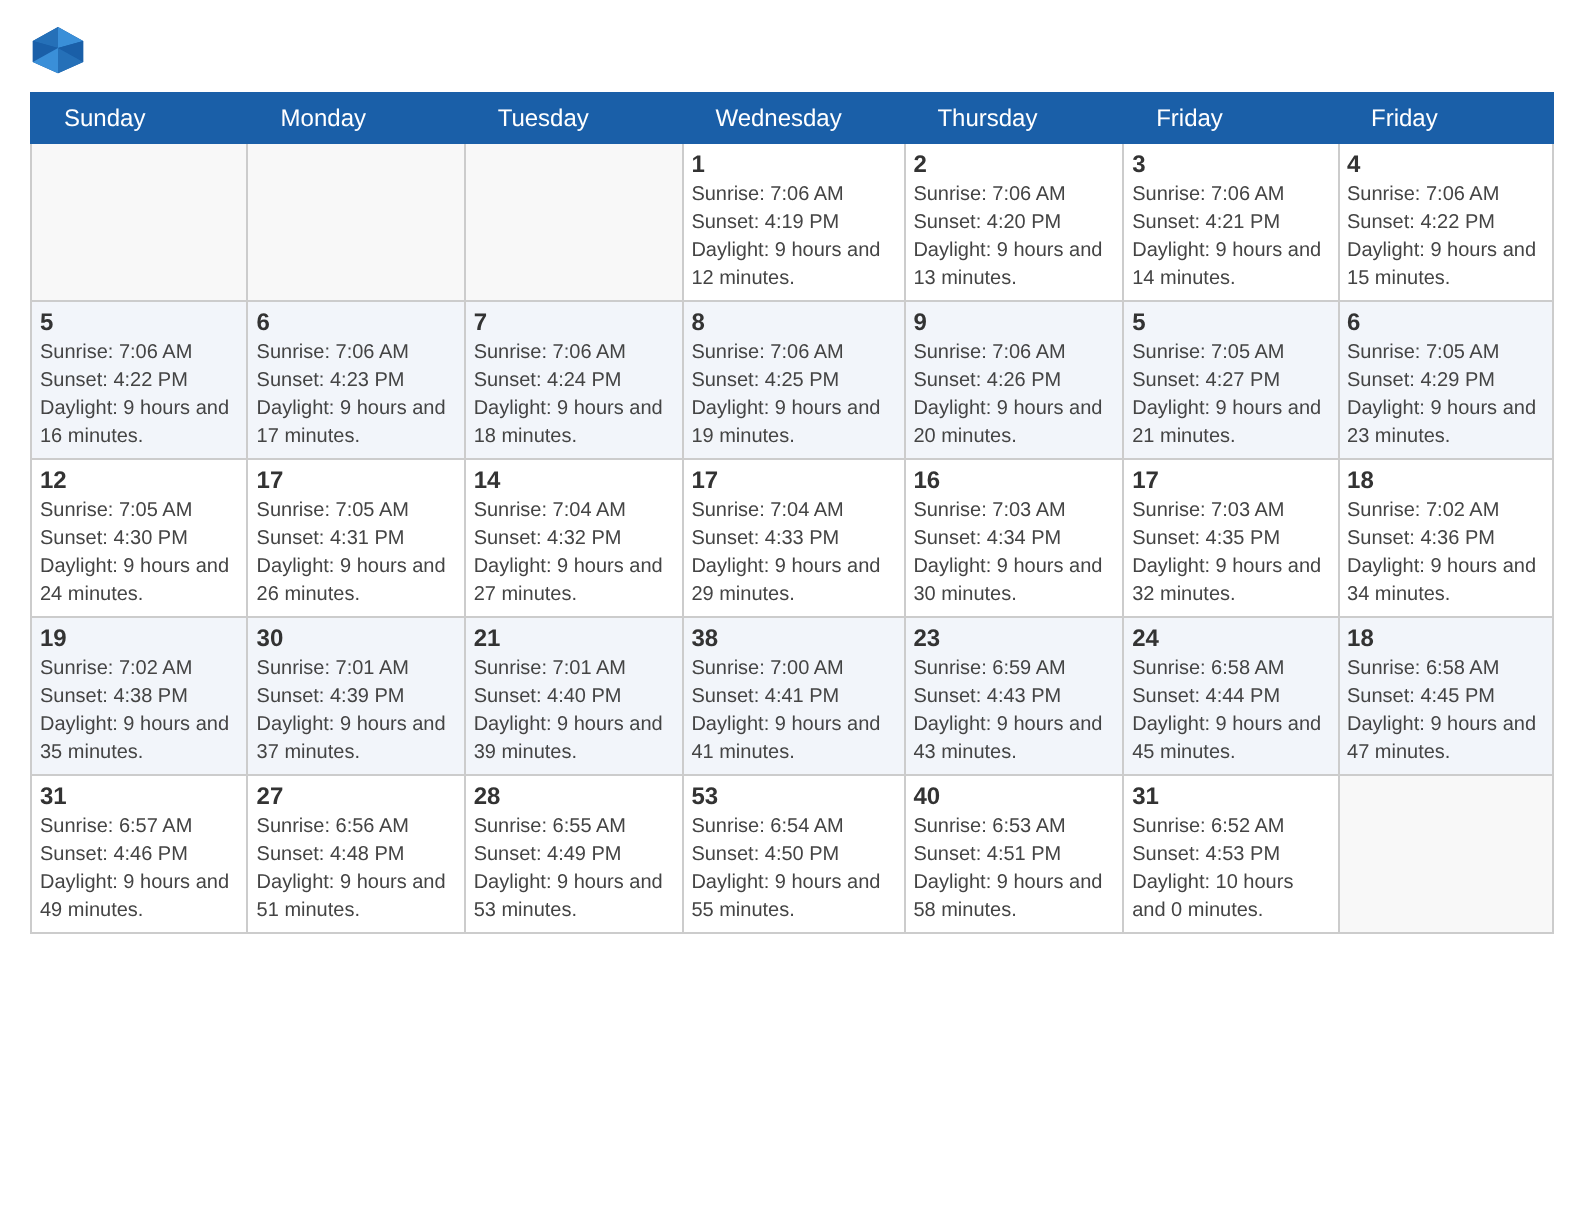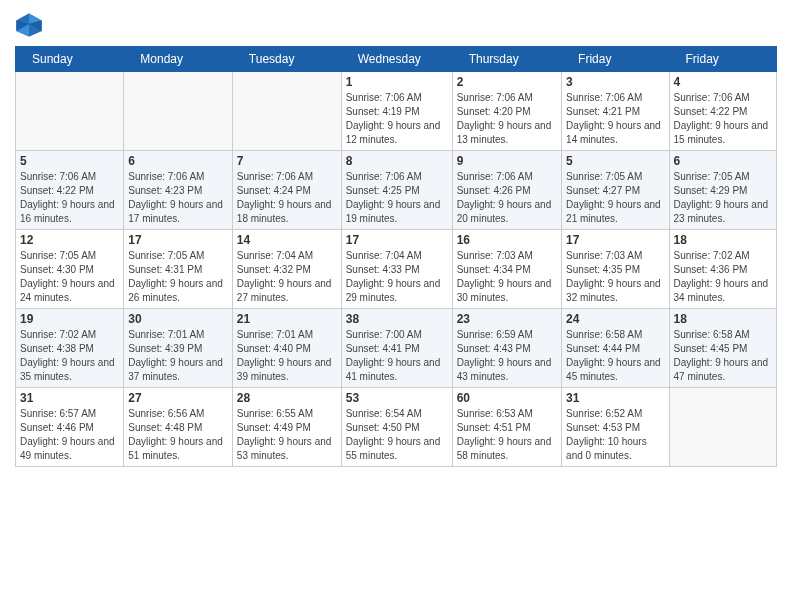--- a/index.html
+++ b/index.html
@@ -372,21 +372,21 @@
       </td>
           <td>
         <span class="day-num">53</span>
         <div class="day-info">
           Sunrise: 6:54 AM<br>
           Sunset: 4:50 PM<br>
           Daylight: 9 hours and 55 minutes.
         </div>
       </td>
           <td>
-        <span class="day-num">60</span>
+        <span class="day-num">40</span>
         <div class="day-info">
           Sunrise: 6:53 AM<br>
           Sunset: 4:51 PM<br>
           Daylight: 9 hours and 58 minutes.
         </div>
       </td>
           <td>
         <span class="day-num">31</span>
         <div class="day-info">
           Sunrise: 6:52 AM<br>

